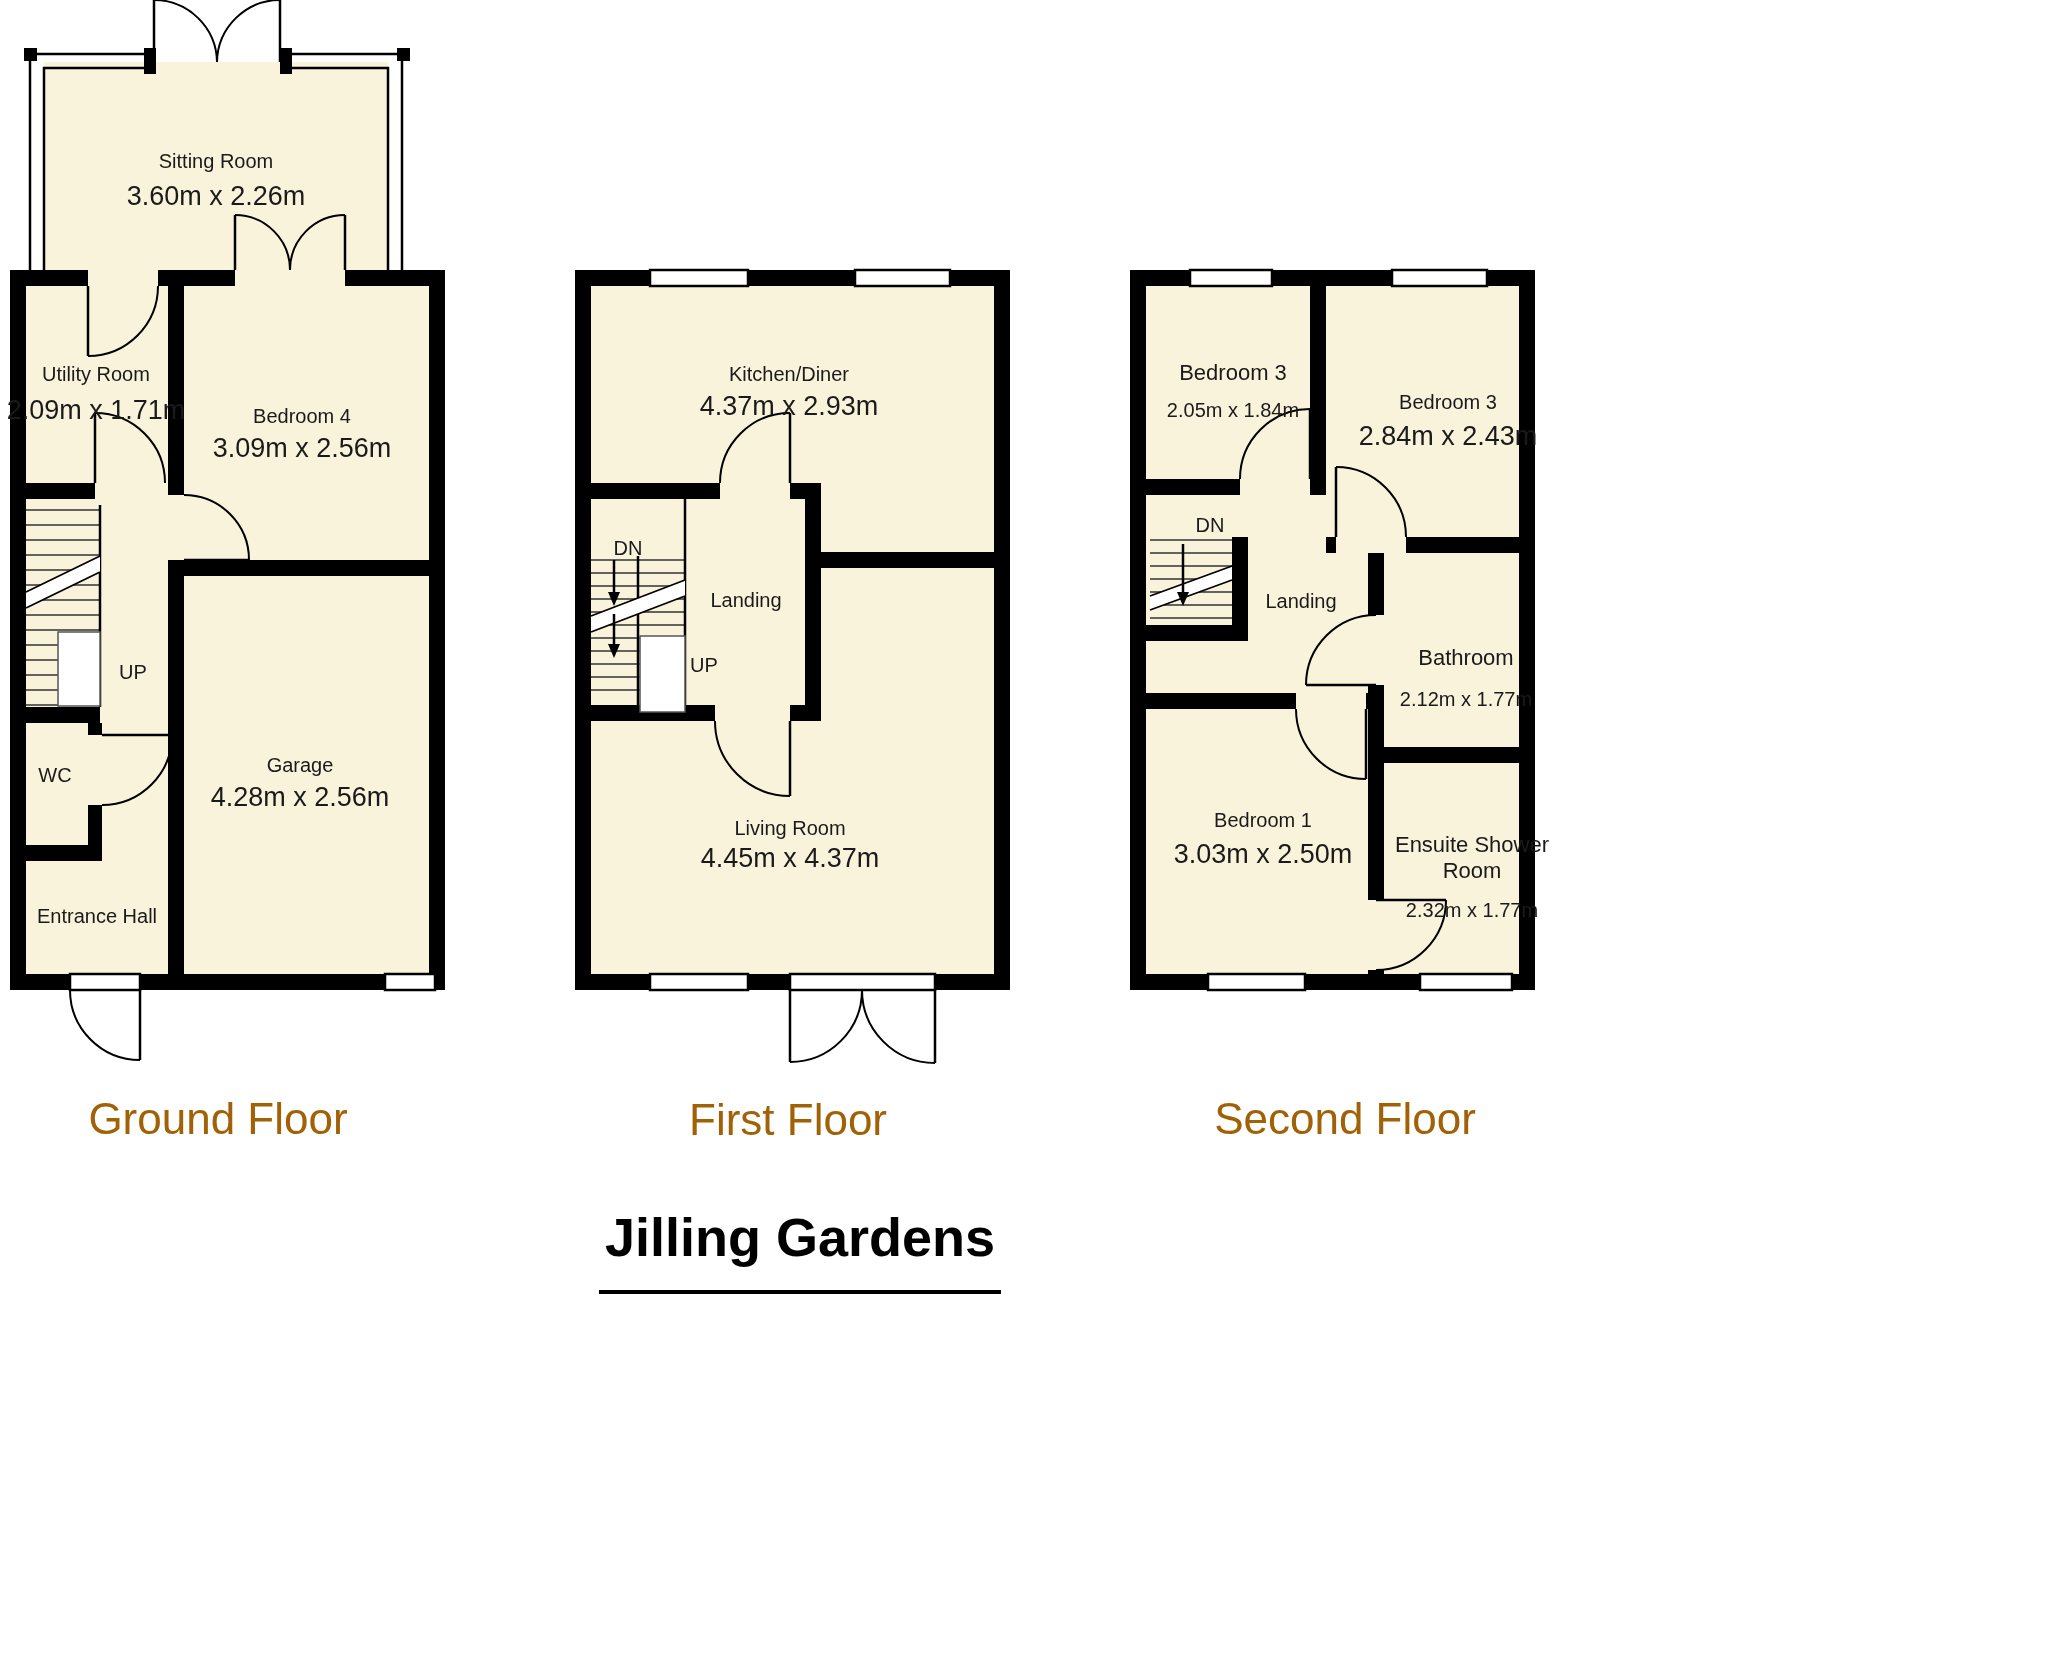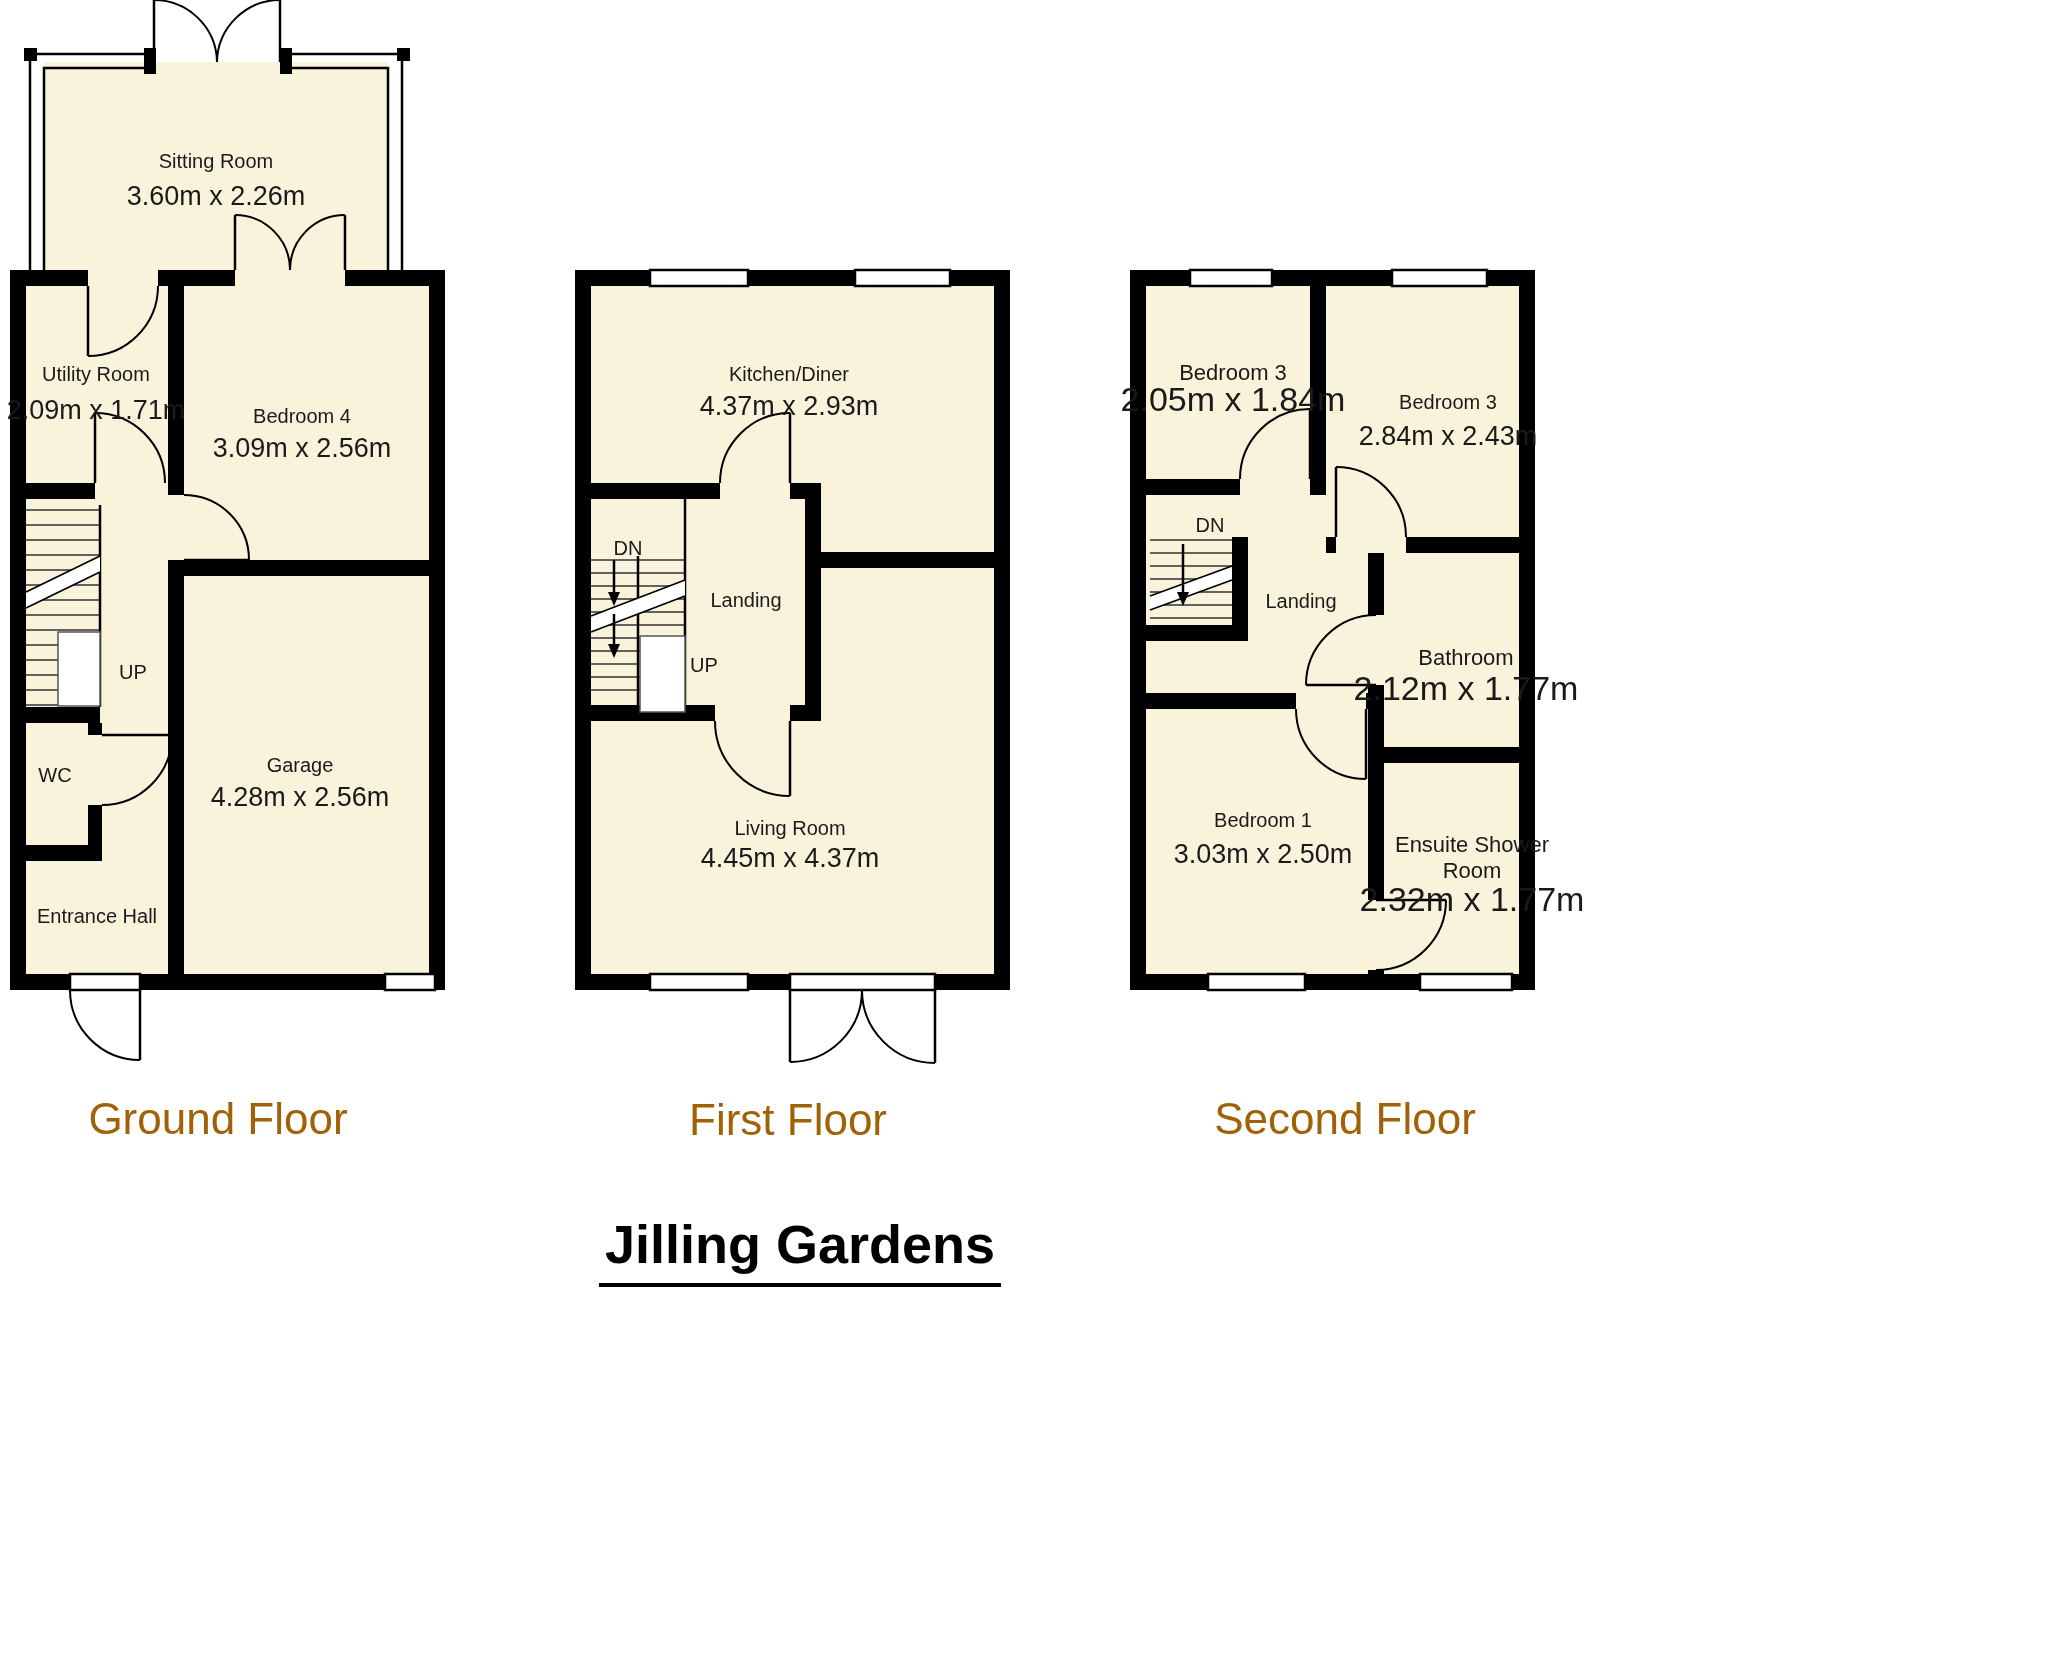--- a/index.html
+++ b/index.html
@@ -16,36 +16,36 @@
     transform:translate(-50%,-50%);
     text-align:center;
     color:#1a1a1a;
     font-size:20px;
     line-height:1.18;
     white-space:nowrap;
   }
   .lbl.wrap{white-space:normal;}
   .lbl.dims{font-size:27px;}
   .lbl.sm{font-size:22px;}
-  .lbl.sm.dims{font-size:34px;}
+  .lbl.sm.dims{font-size:20px;margin-top:12px;}
   .floor-label{
     position:absolute;
     transform:translate(-50%,-50%);
     font-size:44px;
     color:#a16207;
     white-space:nowrap;
   }
   .plan-title{
     position:absolute;
     transform:translate(-50%,-50%);
     font-size:54px;
     font-weight:bold;
     color:#000;
     border-bottom:4px solid #000;
-    padding:0 6px 8px 6px;
+    padding:0 6px 22px 6px;
     white-space:nowrap;
   }
   .wall{fill:#000;}
   .win{fill:#fff;stroke:#000;stroke-width:2.5;}
   .door{fill:none;stroke:#000;stroke-width:2;}
   .leaf{stroke:#000;stroke-width:2.5;}
   .tread{stroke:#333;stroke-width:1.5;fill:none;}
   .thin{stroke:#000;stroke-width:2.5;fill:none;}
   .breakband{fill:#fff;}
   .breakline{stroke:#000;stroke-width:1.8;fill:none;}

